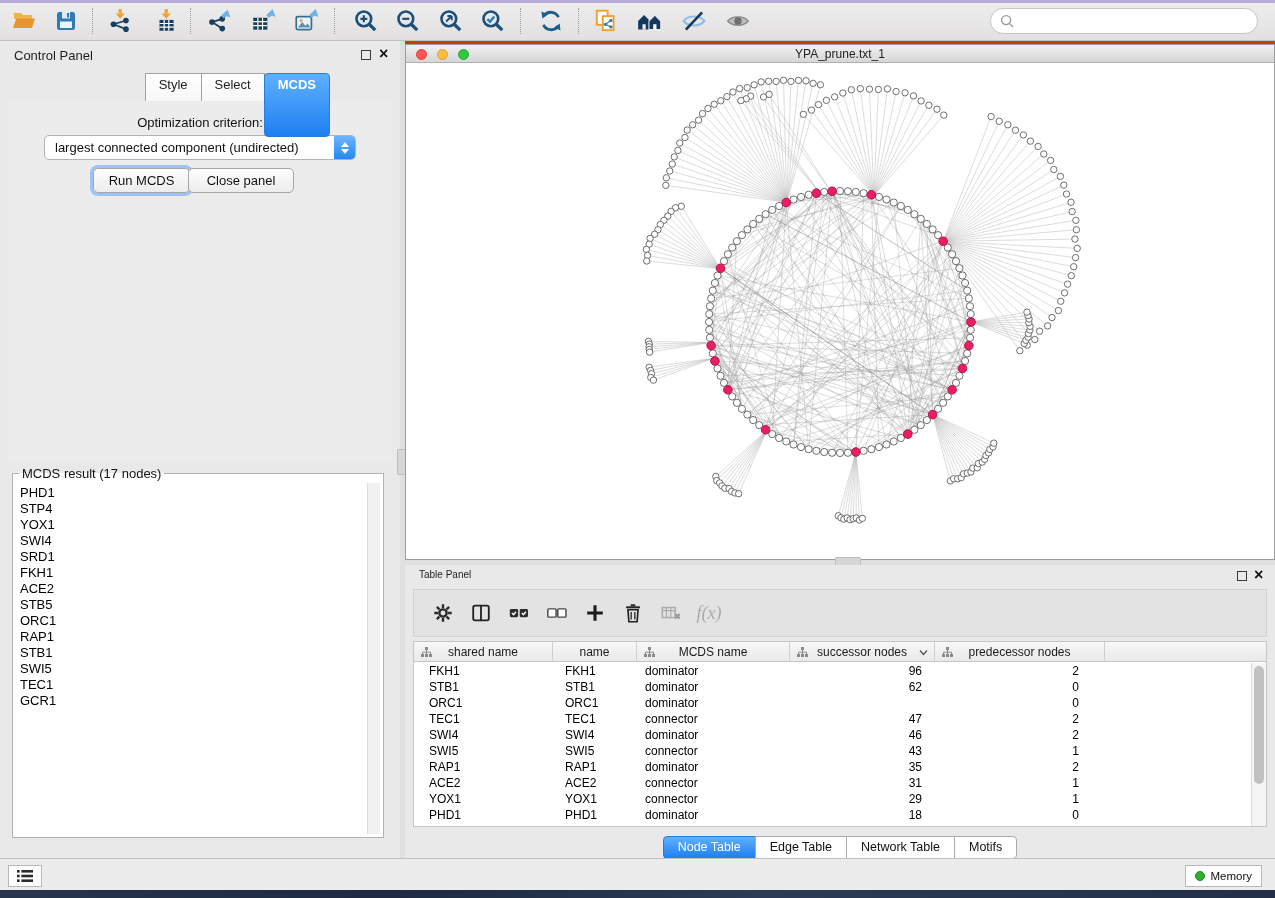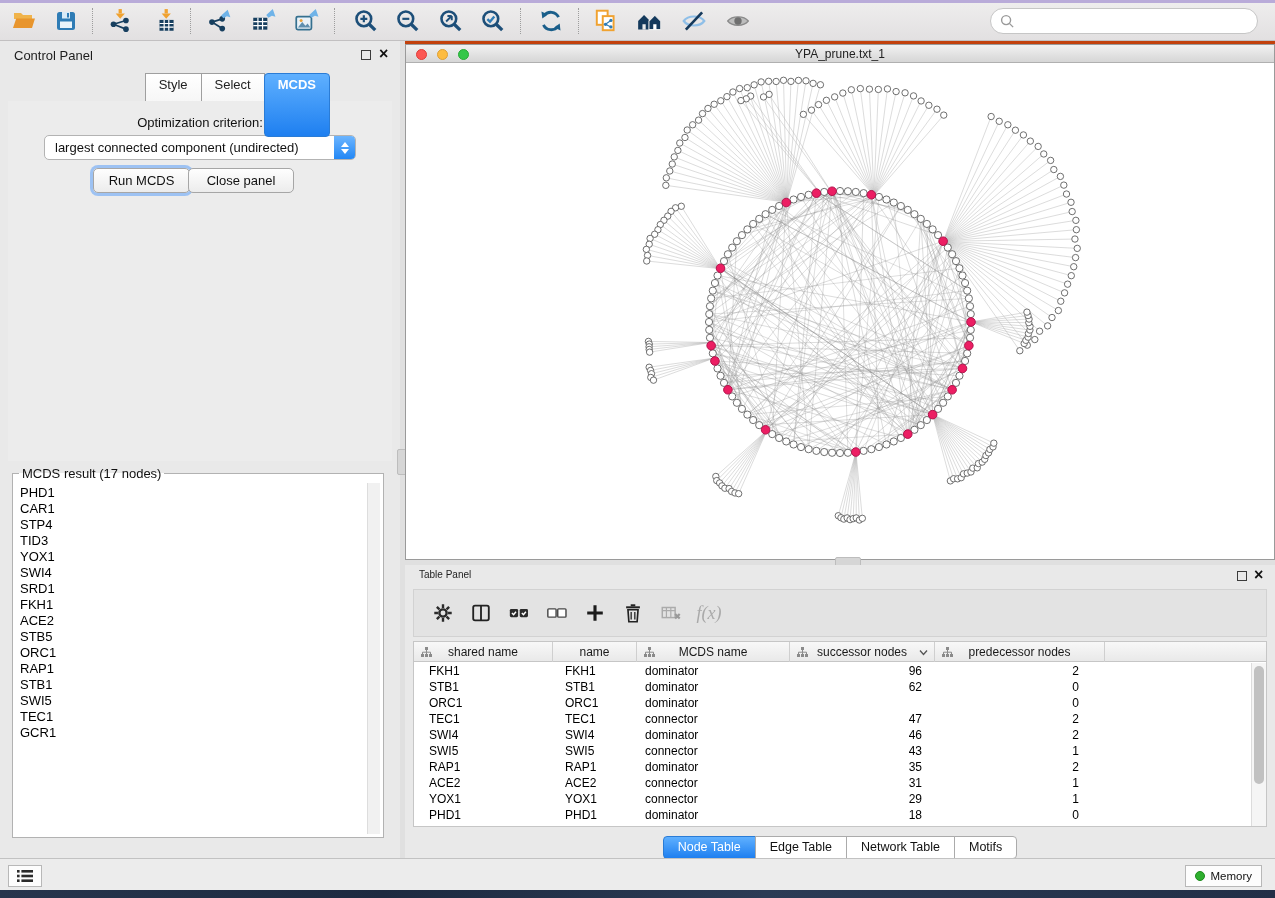--- a/index.html
+++ b/index.html
@@ -283,23 +283,21 @@
             <span class="tri-dn"></span>
           </span>
       </div>
       <div class="cp-btn btn-run">Run MCDS</div>
       <div class="cp-btn btn-close">Close panel</div>
     </div>
     <fieldset class="mcds-box">
       <legend>MCDS result (17 nodes)</legend>
       <div class="mcds-list" id="mcds-list">
           <div>PHD1</div>
-          <div>CAR1</div>
           <div>STP4</div>
-          <div>TID3</div>
           <div>YOX1</div>
           <div>SWI4</div>
           <div>SRD1</div>
           <div>FKH1</div>
           <div>ACE2</div>
           <div>STB5</div>
           <div>ORC1</div>
           <div>RAP1</div>
           <div>STB1</div>
           <div>SWI5</div>

